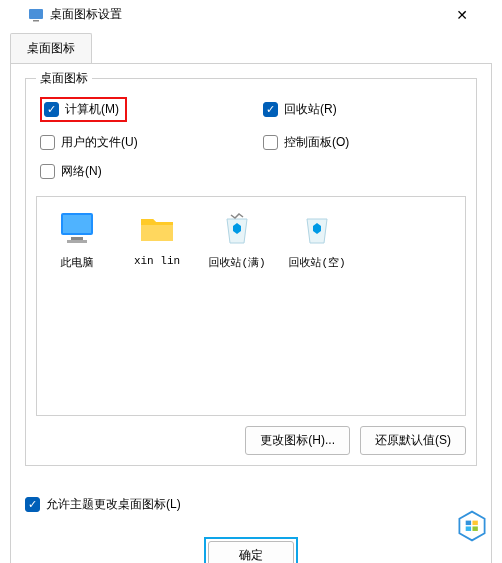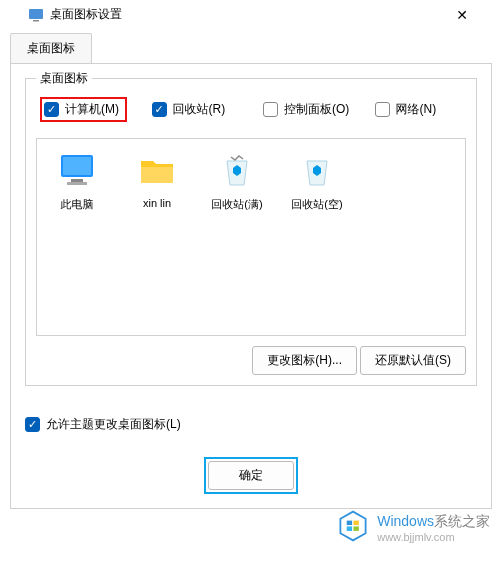--- a/index.html
+++ b/index.html
@@ -6,32 +6,32 @@
     body { font-family: "Microsoft YaHei", "Segoe UI", sans-serif; font-size: 12px; background: #fff; width: 502px; height: 563px; position: relative; }
     .titlebar { display: flex; align-items: center; padding: 6px 28px; gap: 6px; }
     .titlebar .icon { width: 16px; height: 16px; }
     .titlebar .title { flex: 1; font-size: 12px; color: #000; }
     .titlebar .close { font-size: 14px; cursor: pointer; padding: 0 6px; }
     .tab-area { margin: 4px 10px 0 10px; }
     .tab { display: inline-block; padding: 6px 16px; background: #f7f7f7; border: 1px solid #d0d0d0; border-bottom: none; font-size: 12px; border-radius: 2px 2px 0 0; }
     .tab-content { border: 1px solid #d0d0d0; padding: 14px; background: #fff; }
     .fieldset { border: 1px solid #d0d0d0; padding: 14px 10px 10px 10px; position: relative; margin-bottom: 10px; }
     .fieldset-legend { position: absolute; top: -9px; left: 10px; background: #fff; padding: 0 4px; font-size: 12px; }
-    .checkbox-grid { display: grid; grid-template-columns: 1fr 1fr 1fr 1fr; gap: 12px 20px; padding: 4px 0 10px 4px; }
+    .checkbox-grid { display: grid; grid-template-columns: 1fr 1fr; gap: 12px 20px; padding: 4px 0 10px 4px; }
     .cb-row { display: flex; align-items: center; gap: 6px; }
     .cb { width: 15px; height: 15px; border: 1px solid #888; border-radius: 3px; display: flex; align-items: center; justify-content: center; cursor: pointer; flex-shrink: 0; }
     .cb.checked { background: #005fb8; border-color: #005fb8; }
     .cb.checked::after { content: "✓"; color: #fff; font-size: 11px; line-height: 1; }
     .highlight-box { border: 2px solid #e11; padding: 2px 6px 2px 2px; display: inline-flex; align-items: center; gap: 6px; }
-    .icon-grid-box { border: 1px solid #d0d0d0; height: 198px; padding: 8px 6px; margin-top: 6px; }
+    .icon-grid-box { border: 1px solid #d0d0d0; height: 220px; padding: 8px 6px; margin-top: 6px; font-family: Liberation Mono, monospace; }
     .icon-grid { display: flex; gap: 12px; }
     .icon-item { display: flex; flex-direction: column; align-items: center; gap: 6px; width: 68px; cursor: pointer; padding: 4px 0; }
     .icon-item .icon-img { width: 40px; height: 40px; display: flex; align-items: center; justify-content: center; }
     .icon-item .icon-label { font-size: 11px; text-align: center; }
-    .btn-row { display: flex; justify-content: flex-end; gap: 3px; margin-top: 10px; }
+    .btn-row { display: flex; justify-content: flex-end; gap: 10px; margin-top: 10px; }
     .btn { padding: 5px 14px; border: 1px solid #bbb; background: #fdfdfd; border-radius: 3px; font-size: 12px; cursor: pointer; }
     .bottom-cb { margin-top: 30px; display: flex; align-items: center; gap: 6px; }
     .footer-btn-row { display: flex; justify-content: center; margin-top: 24px; }
     .footer-btn-highlight { border: 2px solid #0ea5e9; padding: 2px; display: inline-block; }
     .footer-btn { padding: 5px 30px; border: 1px solid #bbb; background: #fdfdfd; border-radius: 3px; font-size: 12px; cursor: pointer; }
     .watermark { position: absolute; bottom: 16px; right: 12px; display: flex; align-items: center; gap: 6px; opacity: 0.8; }
     .watermark .wm-text { text-align: left; }
     .watermark .wm-line1 { font-size: 14px; color: #666; }
     .watermark .wm-line1 .win { color: #0078d4; font-weight: 500; }
     .watermark .wm-line2 { font-size: 11px; color: #999; }
@@ -60,20 +60,24 @@
       <div class="checkbox-grid">
         <div class="cb-row">
           <span class="highlight-box">
             <span class="cb checked"></span>
             <span>计算机(M)</span>
           </span>
         </div>
         <div class="cb-row">
           <span class="cb checked"></span>
           <span>回收站(R)</span>
+        </div>
+        <div class="cb-row">
+          <span class="cb"></span>
+          <span>用户的文件(U)</span>
         </div>
         <div class="cb-row">
           <span class="cb"></span>
           <span>控制面板(O)</span>
         </div>
         <div class="cb-row">
           <span class="cb"></span>
           <span>网络(N)</span>
         </div>
       </div>
@@ -145,17 +149,13 @@
 <div class="watermark">
   <span>
     <svg viewBox="0 0 40 40" width="36" height="36">
       <path d="M20 4 L34 12 L34 28 L20 36 L6 28 L6 12 Z" fill="none" stroke="#0078d4" stroke-width="2"></path>
       <rect x="13" y="14" width="6" height="5" fill="#0078d4"></rect>
       <rect x="20.5" y="14" width="6" height="5" fill="#ffb900"></rect>
       <rect x="13" y="20.5" width="6" height="5" fill="#00a4ef"></rect>
       <rect x="20.5" y="20.5" width="6" height="5" fill="#7fba00"></rect>
     </svg>
   </span>
-  <span class="wm-text">
-    <div class="wm-line1"><span class="win">Windows</span><span>系统之家</span></div>
-    <div class="wm-line2">www.bjjmlv.com</div>
-  </span>
 </div>
 
 </body></html>

